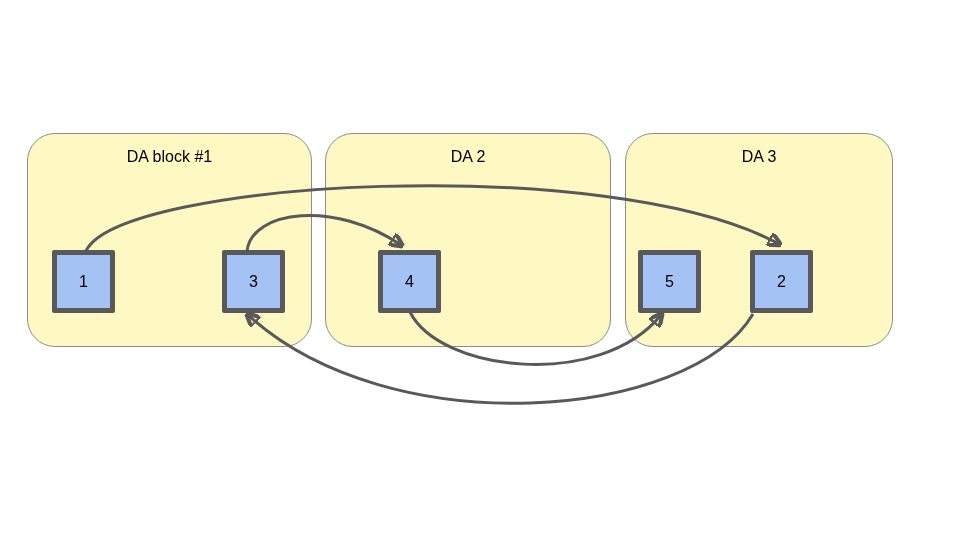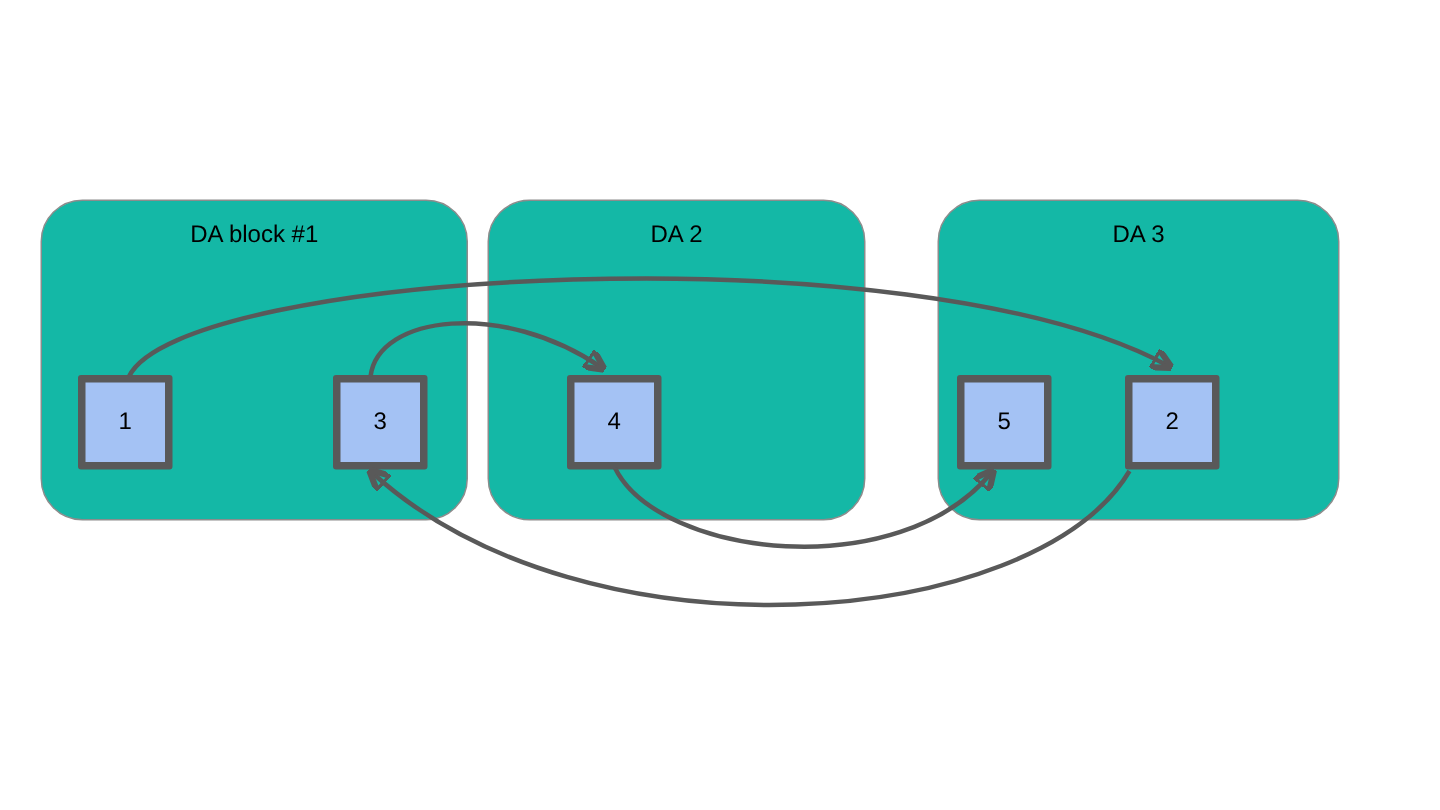--- a/index.html
+++ b/index.html
@@ -5,27 +5,27 @@
   html,body{margin:0;padding:0;background:#ffffff;}
   .canvas{
     position:relative;
     width:960px;height:540px;
     background:#ffffff;
     font-family:"Liberation Sans",sans-serif;
     overflow:hidden;
   }
   .block{
     position:absolute;
-    background:#14b8a6;
+    background:#fef9c3;
     border:1px solid #8c8c8c;
     border-radius:28px;
     box-sizing:border-box;
   }
   .block-1{left:27px;top:133px;width:285px;height:214px;}
-  .block-2{left:325px;top:133px;width:252px;height:214px;}
+  .block-2{left:325px;top:133px;width:286px;height:214px;}
   .block-3{left:625px;top:133px;width:268px;height:214px;}
   .block-title{
     position:absolute;top:14px;left:0;width:100%;
     text-align:center;font-size:16px;color:#000000;
   }
   .node{
     position:absolute;
     width:53px;height:53px;
     background:#a4c2f4;
     border:5px solid #595959;

